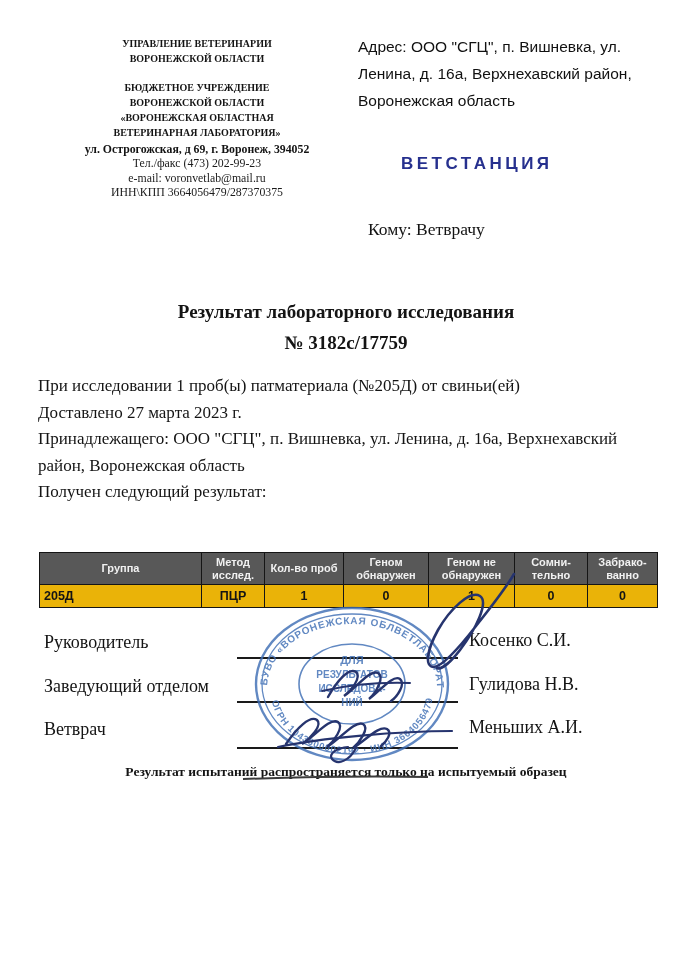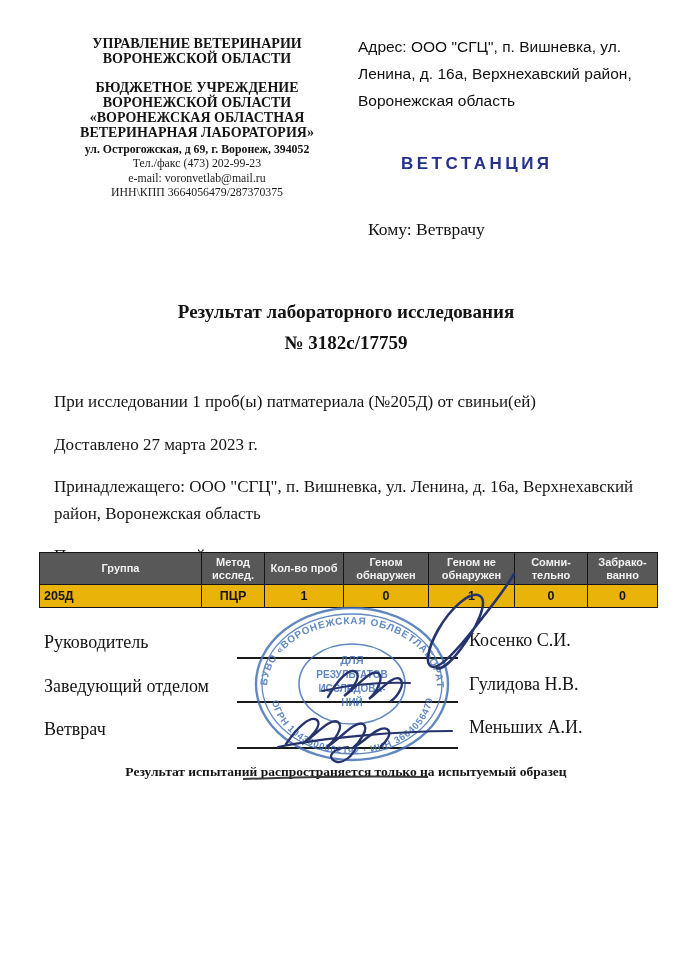--- a/index.html
+++ b/index.html
@@ -1,36 +1,36 @@
 <!DOCTYPE html>
 <html><head>
 <meta charset="utf-8">
 <style>
   html,body{margin:0;padding:0;}
   body{width:692px;height:968px;background:#ffffff;position:relative;overflow:hidden;
        font-family:"Liberation Serif","DejaVu Serif",serif;color:#141414;}
   .abs{position:absolute;}
   
   .hl{left:30px;top:36px;width:334px;text-align:center;}
-  .hl-org1,.hl-org2{font-weight:bold;font-size:14px;line-height:15px;white-space:pre-line;}
+  .hl-org1,.hl-org2{font-weight:bold;font-size:10px;line-height:15px;white-space:pre-line;}
   .hl-org2{margin-top:14px;}
   .hl-addr{font-weight:bold;font-size:11.8px;line-height:14px;margin-top:2px;}
   .hl-contact{font-size:11.8px;line-height:14.5px;color:#1b1b1b;}
   .hl-date{margin-top:24px;font-weight:bold;font-size:16.5px;transform:translateX(-14px);}
   
   .hr-address{left:358px;top:33px;width:322px;font-family:"Liberation Sans","DejaVu Sans",sans-serif;
               font-size:15.5px;line-height:27px;color:#111;}
   .vetstation{left:401px;top:154px;font-family:"Liberation Sans","DejaVu Sans",sans-serif;
               font-weight:bold;font-size:17px;letter-spacing:3.5px;color:#26308e;}
   .komu{left:368px;top:219px;font-size:17.5px;}
   
   .title{left:0;right:0;top:296px;text-align:center;font-weight:bold;font-size:19px;line-height:31px;}
   
   .body-text{left:38px;top:373px;width:628px;font-size:17px;line-height:26.5px;}
-  .body-text p{margin:16px;}
+  .body-text p{margin:0;}
   
   table.results{position:absolute;left:39px;top:552px;border-collapse:collapse;table-layout:fixed;width:618px;}
   table.results th{background:#585858;color:#f1f1f1;font-family:"Liberation Sans","DejaVu Sans",sans-serif;
        font-weight:bold;font-size:11px;line-height:12.5px;padding:3px 1px;white-space:pre-line;
        border:1.5px solid #151515;}
   table.results td{background:#eab308;font-family:"Liberation Sans","DejaVu Sans",sans-serif;font-weight:bold;
        font-size:12.5px;text-align:center;height:20px;padding:1px 2px;border:1.5px solid #151515;}
   table.results td:first-child{text-align:left;padding-left:4px;}
   
   .sig-role{font-size:18px;}

